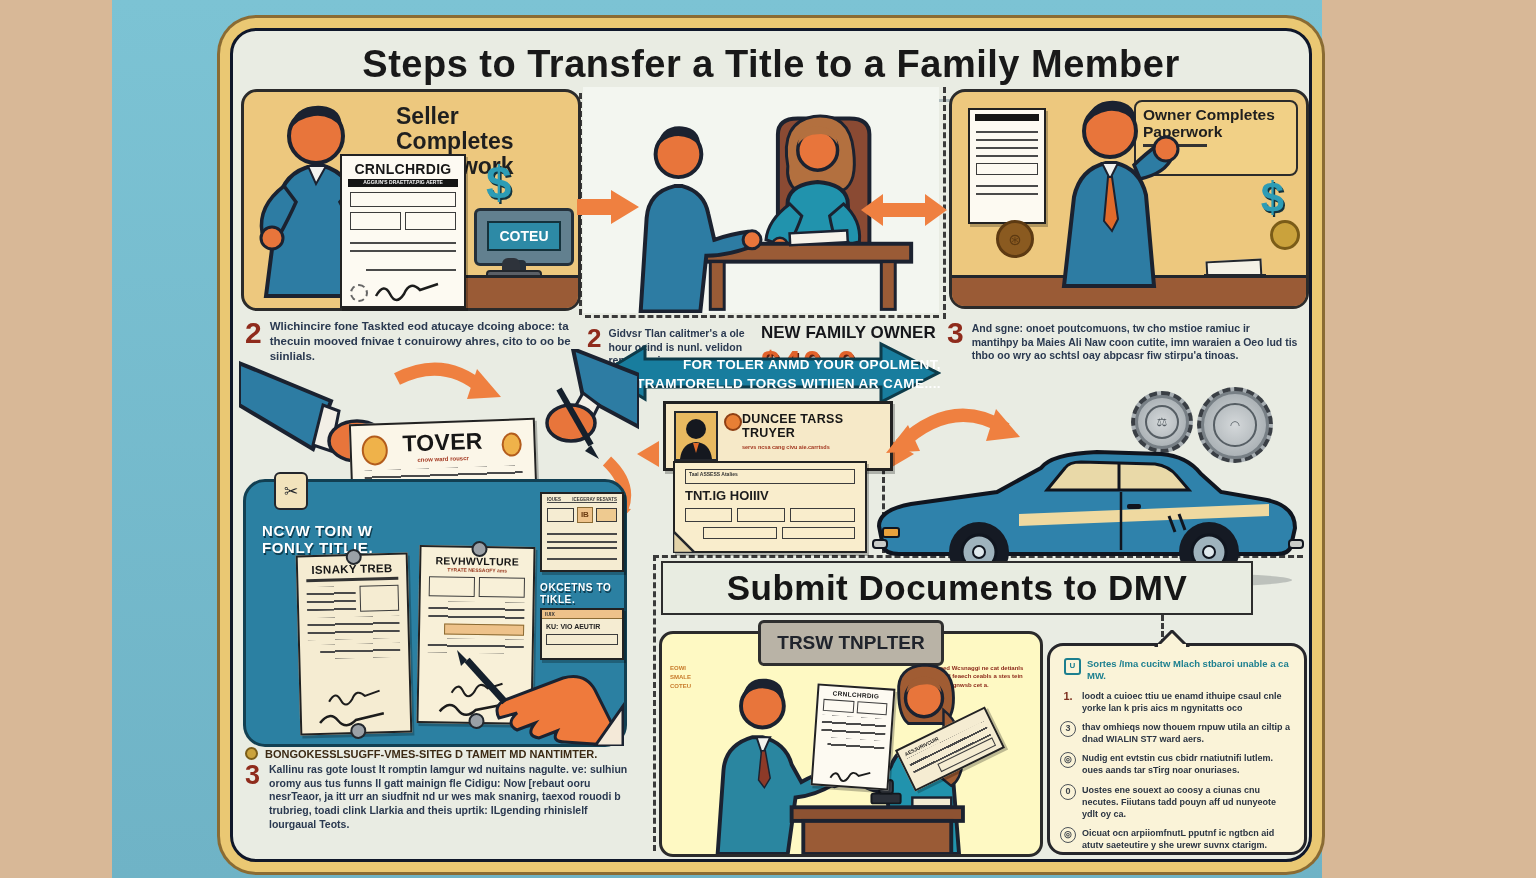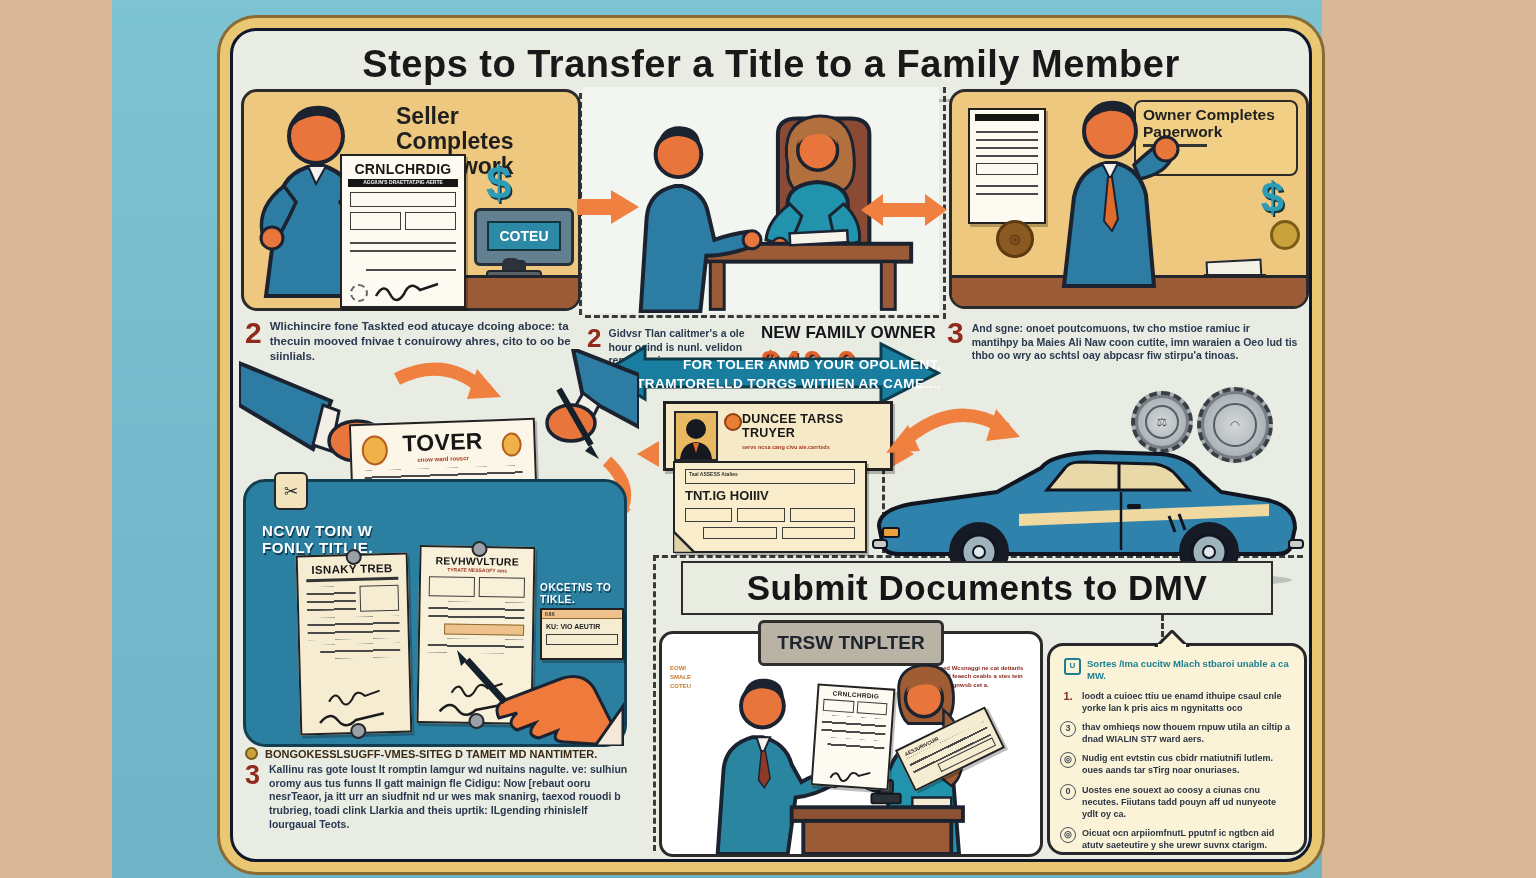--- a/index.html
+++ b/index.html
@@ -338,20 +338,34 @@
         <div class="lines" style="height:14px;margin:4px 8px 0 8px;"></div>
         <svg style="position:absolute;left:26px;bottom:24px;width:64px;height:18px;" viewBox="0 0 70 22">
           <path d="M4,16 q8,-14 14,-2 t14,0 q6,-14 16,-4 l18,-6" stroke="#1c1c1c" fill="none" stroke-width="2.5"></path>
         </svg>
         <svg style="position:absolute;left:16px;bottom:4px;width:76px;height:18px;" viewBox="0 0 74 18">
           <path d="M4,12 q10,-12 18,-2 t18,0 l28,-6" stroke="#1c1c1c" fill="none" stroke-width="2.5"></path>
         </svg>
         <div class="abs pin" style="left:50px;bottom:-7px;"></div>
       </div>
 
+      <div class="abs doc cream" style="left:294px;top:10px;width:80px;height:76px;">
+        <div style="display:flex;justify-content:space-between;border-bottom:1.5px solid #444;margin:3px 5px 0 5px;font-size:4.5px;font-weight:800;color:#333;">
+          <span>IOUES</span>
+          <span>ICEGERAY RESVATS</span>
+        </div>
+        <div style="display:flex;gap:3px;margin:4px 5px 0 5px;align-items:center;">
+          <div class="bx" style="flex:1.3;height:12px;"></div>
+          <div style="flex:0 0 14px;height:14px;background:#eec28a;border:1.5px solid #8a6a33;font-size:8px;font-weight:900;color:#6b3a10;text-align:center;line-height:14px;">IB</div>
+          <div class="bx" style="flex:1;height:12px;background:#eeca90;"></div>
+        </div>
+        <div class="lines" style="height:16px;margin:4px 5px 0 5px;"></div>
+        <div style="height:2px;background:#444;margin:4px 5px 0 5px;"></div>
+        <div class="lines" style="height:8px;margin:3px 5px 0 5px;"></div>
+      </div>
       <div class="abs bp-caption" style="left:294px;top:100px;width:86px;font-size:10px;">OKCETNS TO TIKLE.</div>
 
       <div class="abs doc cream" style="left:294px;top:126px;width:80px;height:48px;">
         <div style="font-size:5px;font-weight:900;color:#333;border-bottom:1.5px solid #8a6a33;background:#eec28a;padding:1px 3px;">IUIX</div>
         <div style="font-size:7px;font-weight:900;color:#222;margin:4px 4px 0 4px;">KU: VIO AEUTIR</div>
         <div class="bx" style="height:9px;margin:4px 4px 0 4px;"></div>
       </div>
 
       <svg class="abs" style="left:198px;top:168px;width:180px;height:96px;" viewBox="0 0 178 96">
         <path d="M178,96 L150,40 Q140,22 118,28 L60,50 Q48,56 54,68 L72,63 Q60,74 72,80 L90,73 Q80,86 94,88 L112,81 Q106,92 120,92 L178,96 Z" fill="#ef7a3c" stroke="#1b2230" stroke-width="3"></path>
@@ -365,25 +379,25 @@
       <div style="display:flex;align-items:center;gap:7px;">
         <div style="width:9px;height:9px;border-radius:50%;background:#caa23c;border:2px solid #7a5c18;"></div>
         <div style="font-size:11px;font-weight:900;color:#3c2a14;">BONGOKESSLSUGFF-VMES-SITEG D TAMEIT MD NANTIMTER.</div>
       </div>
       <div style="display:flex;gap:9px;margin-top:3px;">
         <div class="stepnum" style="font-size:27px;">3</div>
         <div class="steptext" style="font-size:10.5px;width:362px;">Kallinu ras gote loust It romptin lamgur wd nuitains nagulte. ve: sulhiun oromy aus tus funns Il gatt mainign fle Cidigu: Now [rebaut ooru nesrTeaor, ja itt urr an siudfnit nd ur wes mak snanirg, taexod rouodi b trubrieg, toadi clink Llarkia and theis uprtik: ILgending rhinislelf lourgaual Teots.</div>
       </div>
     </div>
 
-    <div class="abs submit-band" style="left:448px;top:530px;width:588px;height:50px;">
+    <div class="abs submit-band" style="left:428px;top:530px;width:588px;height:50px;">
       <div style="font-size:35px;font-weight:900;color:#161616;letter-spacing:.5px;">Submit Documents to DMV</div>
     </div>
 
-    <div class="abs gold-panel" style="left:426px;top:600px;width:378px;height:220px;background:#ffffff;border-radius:14px;">
+    <div class="abs gold-panel" style="left:426px;top:600px;width:378px;height:220px;background:#fef9c3;border-radius:14px;">
       <div class="abs" style="left:96px;top:-14px;width:180px;height:40px;background:#b9b3a6;border:3px solid #2f2f2f;border-radius:6px;display:flex;align-items:center;justify-content:center;font-size:19px;font-weight:900;color:#20242c;">TRSW TNPLTER</div>
       <div class="abs" style="left:8px;top:30px;font-size:6px;font-weight:800;color:#c77a2a;line-height:1.5;">
         <div>EOWI</div>
         <div>SMALE</div>
         <div>COTEU</div>
       </div>
       <div class="abs" style="right:14px;top:30px;width:112px;font-size:6px;font-weight:700;color:#8d2b1c;line-height:1.4;">Gca dotcaed Wcsnaggi ne cat detianls a wvers urad feaech ceabls a stes tein lirAd aed urd gnwsb cet a.</div>
 
       <svg class="abs" style="left:0;top:0;width:378px;height:220px;" viewBox="0 0 378 226">
         <path d="M52,226 L58,140 Q60,114 88,106 L98,106 Q122,112 128,134 L138,152 Q152,144 166,140 L172,154 Q152,166 132,168 L124,226 Z" fill="#2a86a0" stroke="#1b2230" stroke-width="4"></path>

